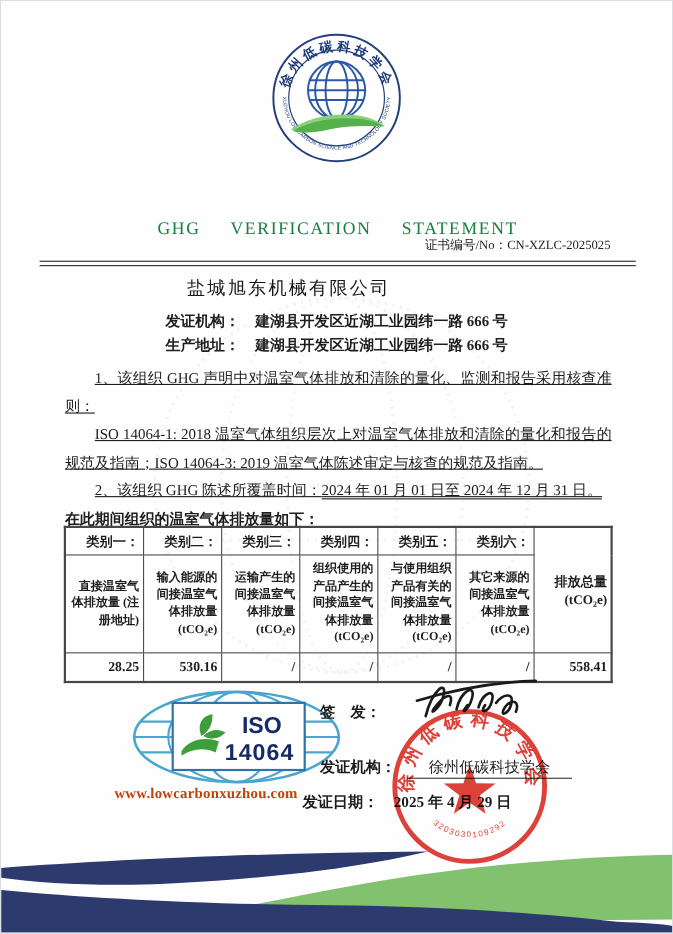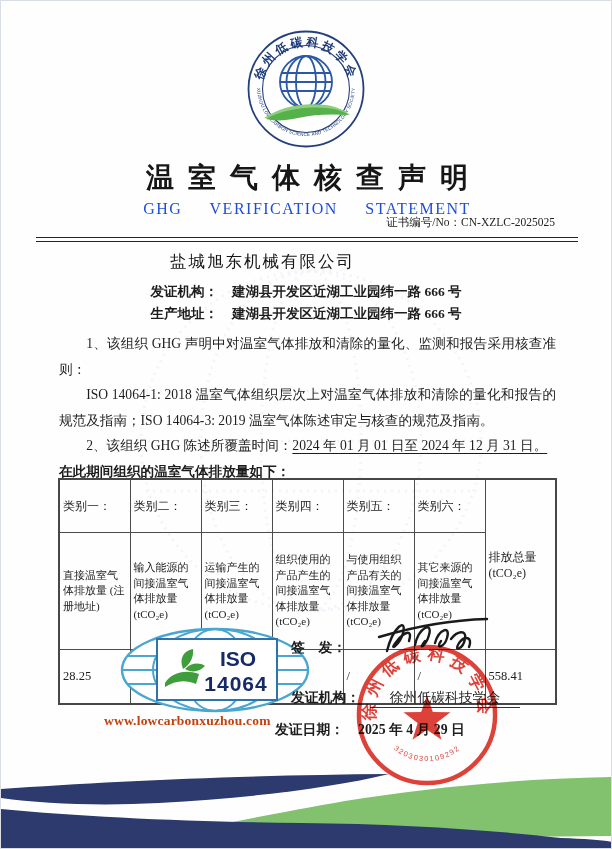--- a/index.html
+++ b/index.html
@@ -10,40 +10,40 @@
     font-family:"Liberation Serif","DejaVu Serif",serif;color:#1d1d1d;
   }
   .abs{position:absolute;}
   
   .watermark{left:110px;top:240px;opacity:.07;}
   
   .org-logo{top:28px;left:50%;transform:translateX(-50%);width:120px;height:120px;}
   .title-cn{top:158px;left:0;width:612px;text-align:center;font-size:28px;font-weight:bold;
             letter-spacing:14px;text-indent:14px;color:#161616;}
   .title-en{top:199px;left:0;width:612px;text-align:center;font-size:16px;
-            letter-spacing:1.5px;word-spacing:22px;color:#1d4ed8;}
+            letter-spacing:1.5px;word-spacing:22px;color:#15803d;}
   .cert-no{top:214px;right:56px;font-size:11.5px;color:#222;margin-left:44px;}
   .dbl-rule{top:236px;left:35px;width:542px;height:3px;
             border-top:1.5px solid #23232a;border-bottom:1.5px solid #23232a;}
   
   .company{top:250px;left:0;width:523px;text-align:center;font-size:16.5px;letter-spacing:2px;color:#161616;}
   .addr{left:50%;transform:translateX(-50%);font-weight:bold;font-size:13.5px;white-space:nowrap;}
   .addr .lbl{margin-right:14px;}
   .addr1{top:282px;} .addr2{top:304px;}
   
   .body-text{top:330px;left:58px;width:497px;font-size:13.6px;line-height:25.6px;text-align:justify;}
   .body-text p{margin:0;}
-  .indent{text-indent:2em;}
+  .indent{text-indent:2em;text-decoration:underline;}
   .period{text-decoration:underline;text-underline-offset:3px;}
   .bold{font-weight:bold;}
   
   .ghg-table{top:477px;left:57px;width:499px;border-collapse:collapse;table-layout:fixed;
              border:2px solid #474747;}
-  .ghg-table th,.ghg-table td{border:1.2px solid #4c4c4c;text-align:left;vertical-align:middle;
-             font-weight:normal;padding:15px 3px;}
+  .ghg-table th,.ghg-table td{border:1.2px solid #4c4c4c;text-align:right;vertical-align:middle;
+             font-weight:bold;padding:1px 3px;}
   .row-head th{height:22px;font-size:12px;}
   .row-desc td{height:86px;font-size:11px;line-height:15.5px;}
   .row-vals td{height:23px;font-size:12.5px;}
   .total-cell{font-size:11.5px;line-height:16px;}
   
   .iso-logo{top:624px;left:116px;width:196px;height:90px;}
   .website{top:712px;left:103px;font-size:13.5px;font-weight:bold;letter-spacing:.2px;color:#c2410c;}
   .f-row{font-size:13.8px;white-space:nowrap;}
   .f-row .lbl{font-weight:bold;}
   .sign-row{top:638px;left:290px;}
@@ -90,21 +90,20 @@
       <ellipse cx="60" cy="53" rx="10" ry="26"></ellipse>
       <ellipse cx="60" cy="53" rx="19.5" ry="26"></ellipse>
       <line x1="35.5" y1="44" x2="84.5" y2="44"></line>
       <line x1="34" y1="53" x2="86" y2="53"></line>
       <line x1="35.5" y1="62" x2="84.5" y2="62"></line>
     </g>
     <path d="M 18,89 C 34,78 56,73 80,76 C 92,78 100,82 104,86 C 88,83 69,83 52,87 C 38,90 27,91 18,89 Z" fill="#8ccf7d"></path>
     <path d="M 20,90 C 36,81 58,77 80,79 C 91,80 99,83 103,86 C 87,85 68,85 52,89 C 39,92 28,92 20,90 Z" fill="#55b24a"></path>
   </svg>
 
-  <div class="abs title-cn">温室气体核查声明</div>
   <div class="abs title-en">GHG VERIFICATION STATEMENT</div>
   <div class="abs cert-no">
     <span>证书编号/No：</span><span>CN-XZLC-2025025</span>
   </div>
   <div class="abs dbl-rule"></div>
 
   <div class="abs company">盐城旭东机械有限公司</div>
   <div class="abs addr addr1">
     <span class="lbl">发证机构：</span><span>建湖县开发区近湖工业园纬一路 666 号</span>
   </div>

